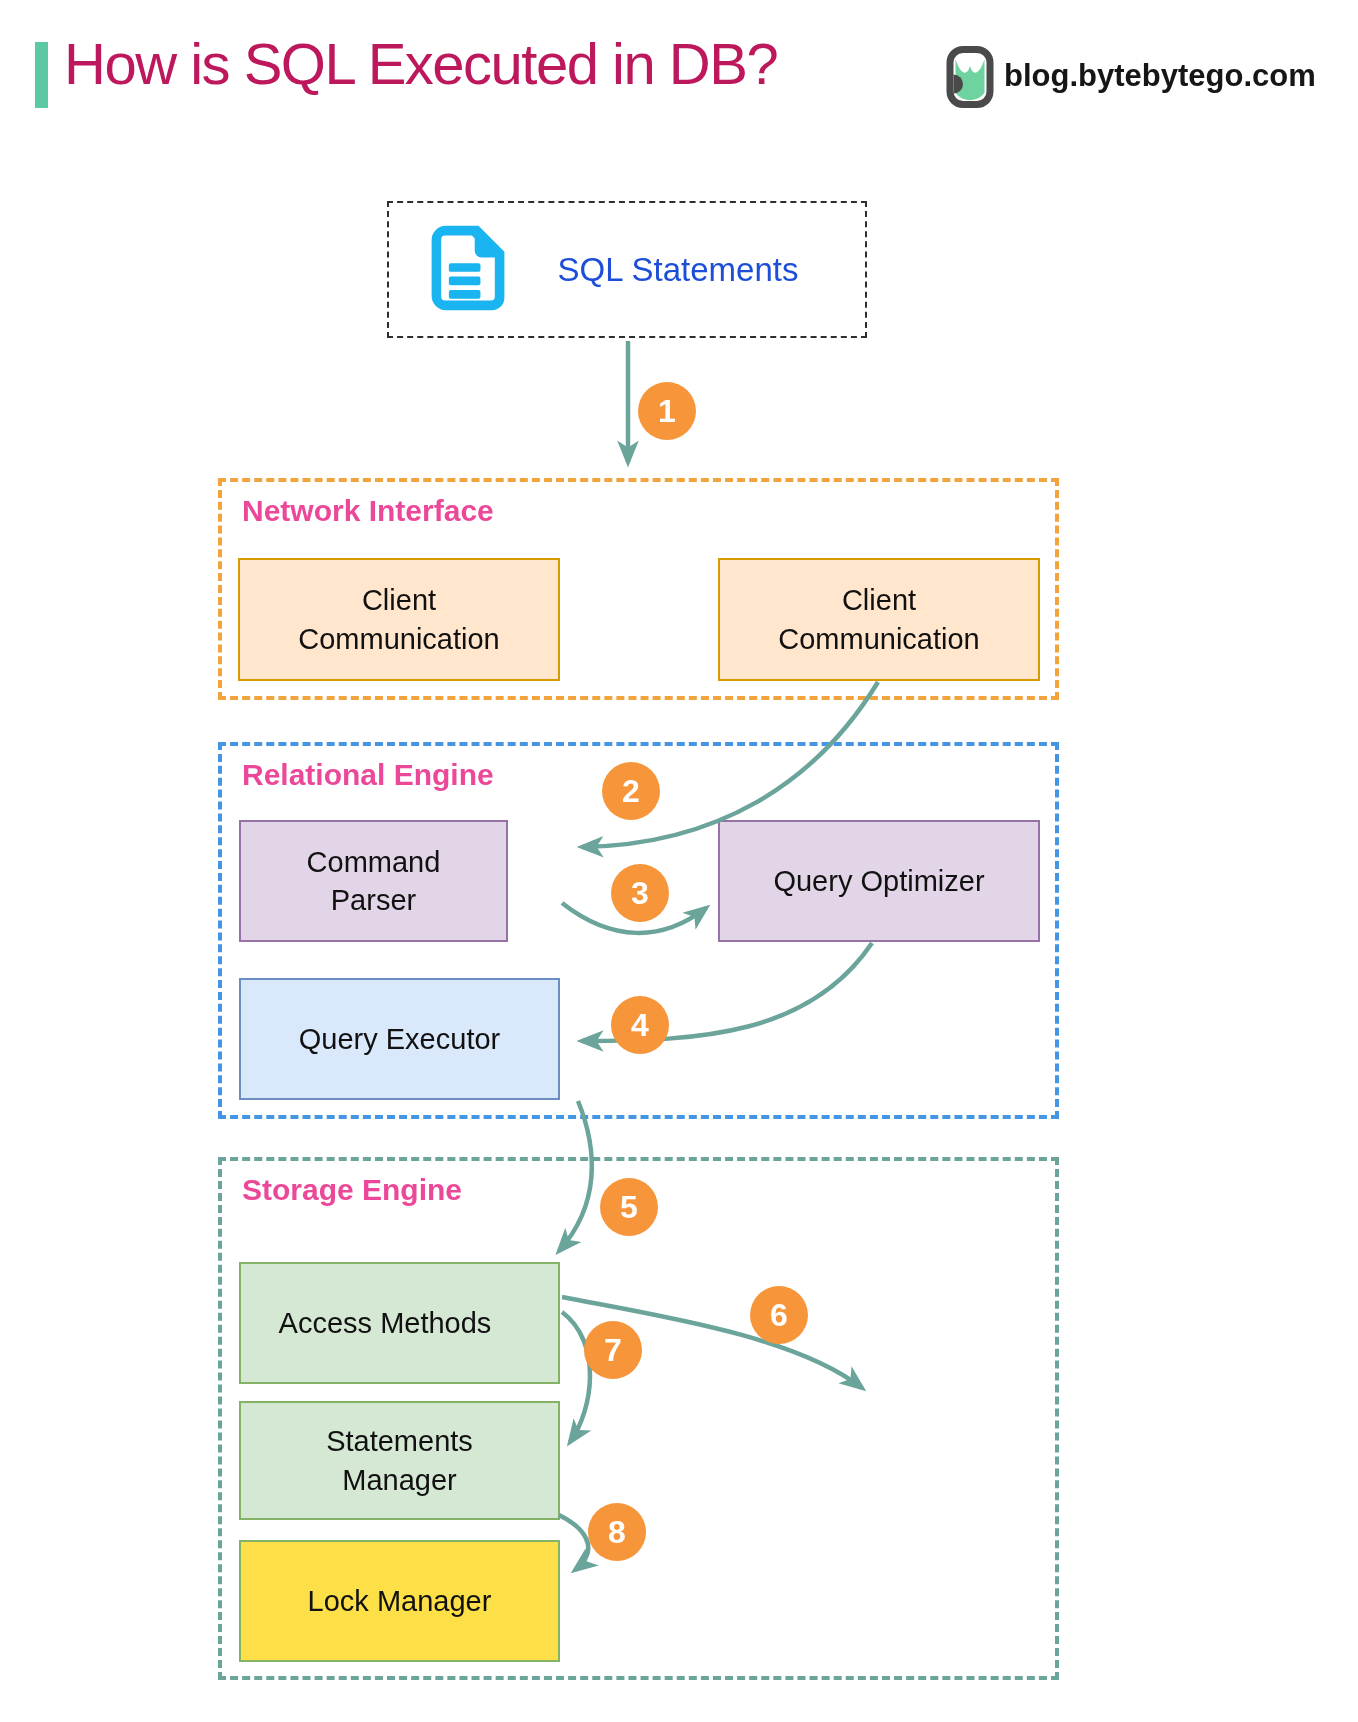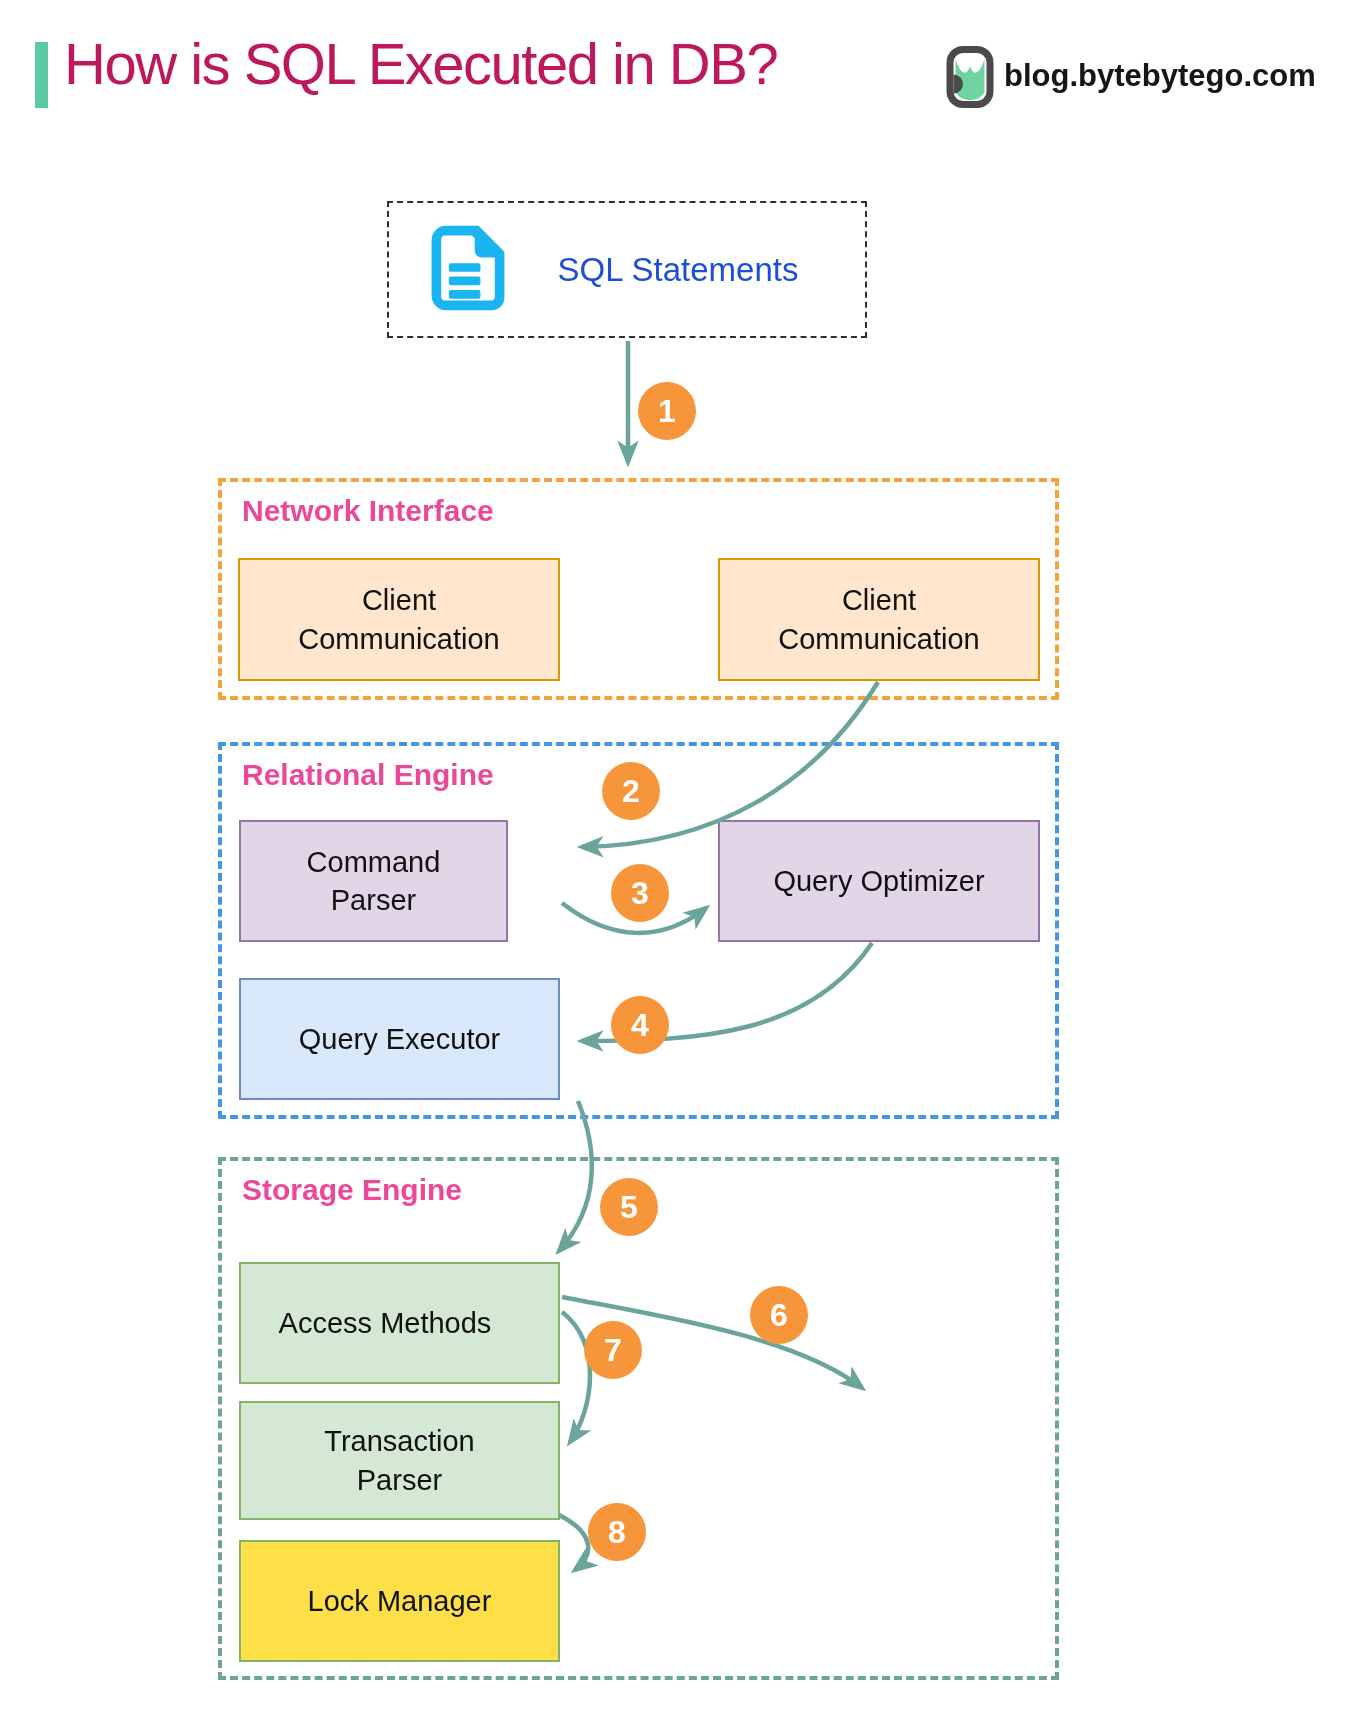--- a/index.html
+++ b/index.html
@@ -93,21 +93,21 @@
   <div class="section sec-storage">
     <div class="sec-title">Storage Engine</div>
   </div>
 
   <div class="node n-cluster" style="background: rgb(255, 230, 204); border-color: rgb(215, 155, 0);">Client Communication</div>
   <div class="node n-client" style="background: rgb(255, 230, 204); border-color: rgb(215, 155, 0);">Client Communication</div>
   <div class="node n-parser" style="background: rgb(225, 213, 231); border-color: rgb(150, 115, 166);">Command Parser</div>
   <div class="node n-optimizer" style="background: rgb(225, 213, 231); border-color: rgb(150, 115, 166);">Query Optimizer</div>
   <div class="node n-executor" style="background: rgb(218, 232, 252); border-color: rgb(108, 142, 191);">Query Executor</div>
   <div class="node n-access" style="background: rgb(213, 232, 212); border-color: rgb(130, 179, 102);">Access Methods</div>
-  <div class="node n-transaction" style="background: rgb(213, 232, 212); border-color: rgb(130, 179, 102);">Transaction Parser</div>
+  <div class="node n-transaction" style="background: rgb(213, 232, 212); border-color: rgb(130, 179, 102);">Statements Manager</div>
   <div class="node n-lock" style="background: #fde047; border-color: rgb(130, 179, 102);">Lock Manager</div>
 
   <svg class="arrows" viewBox="0 0 1358 1722">
     <defs>
       <marker id="ah" markerUnits="strokeWidth" markerWidth="6" markerHeight="5.2" viewBox="0 0 10 8" refX="8" refY="4" orient="auto">
         <path d="M0 0 L10 4 L0 8 L2.6 4 Z" fill="#6BA49A"></path>
       </marker>
     </defs>
     <g fill="none" stroke="#6BA49A" stroke-width="4.5">
       <path d="M 628 341 L 628 462" marker-end="url(#ah)"></path>

